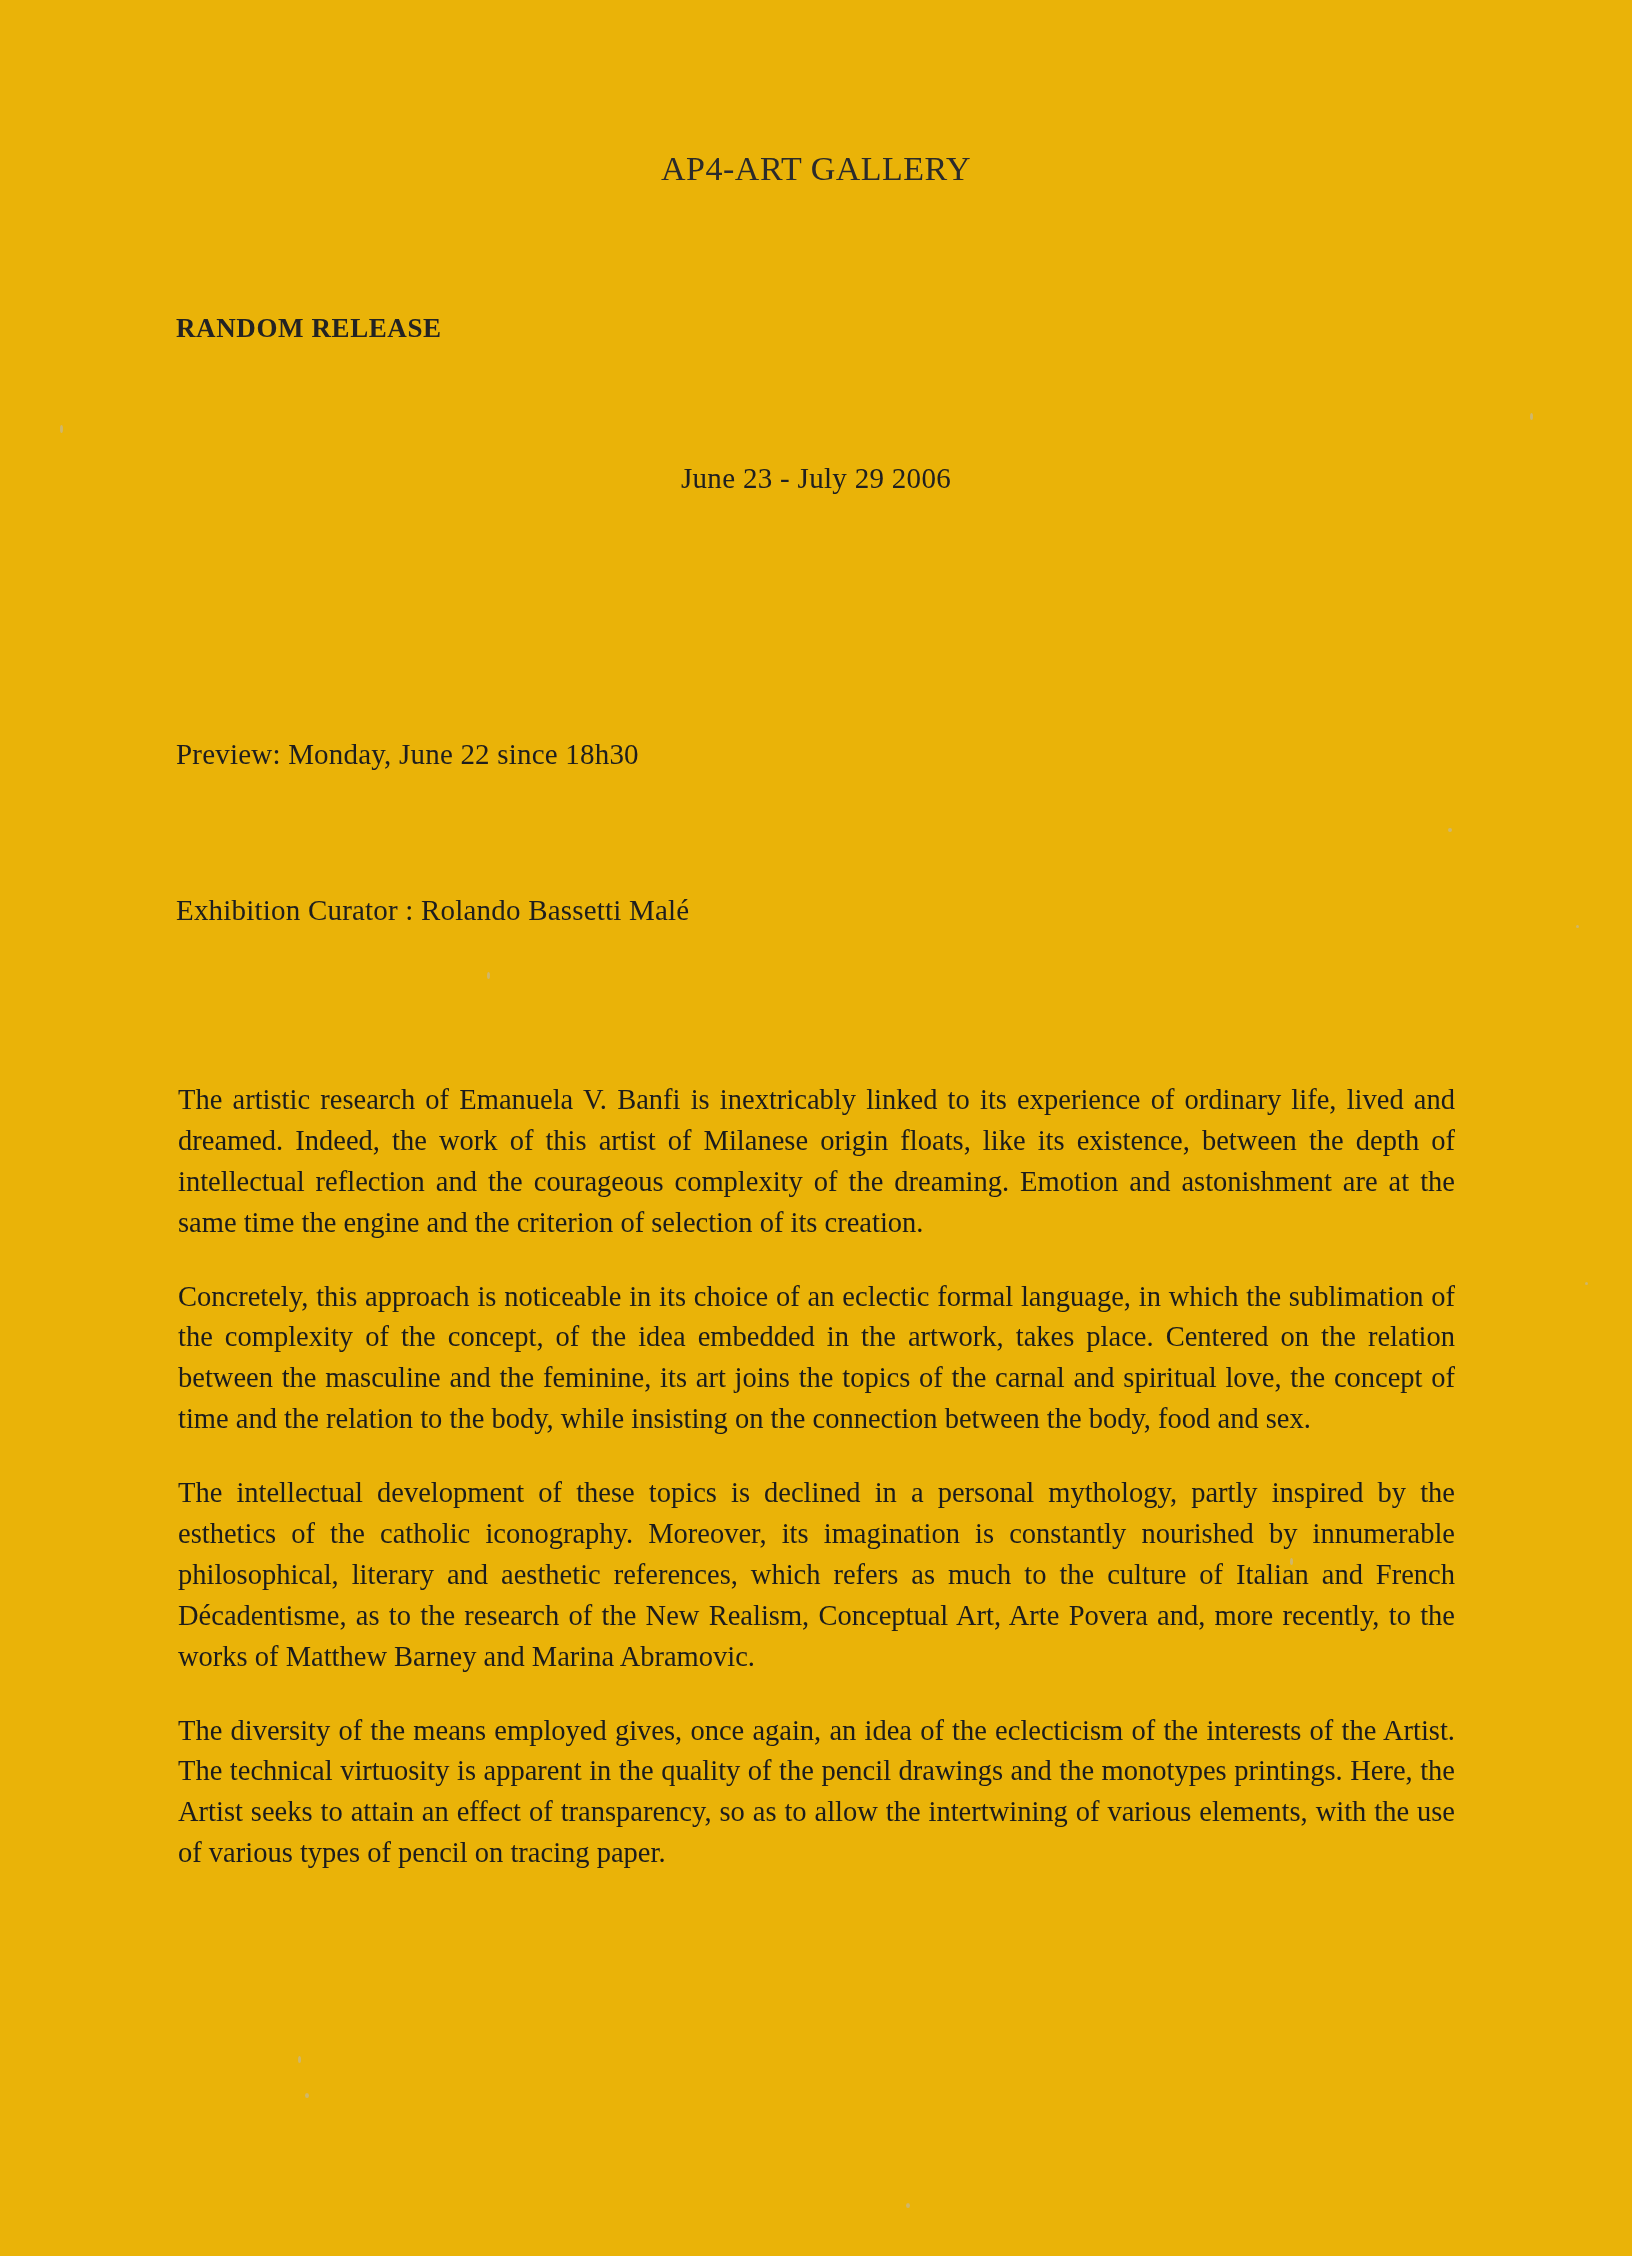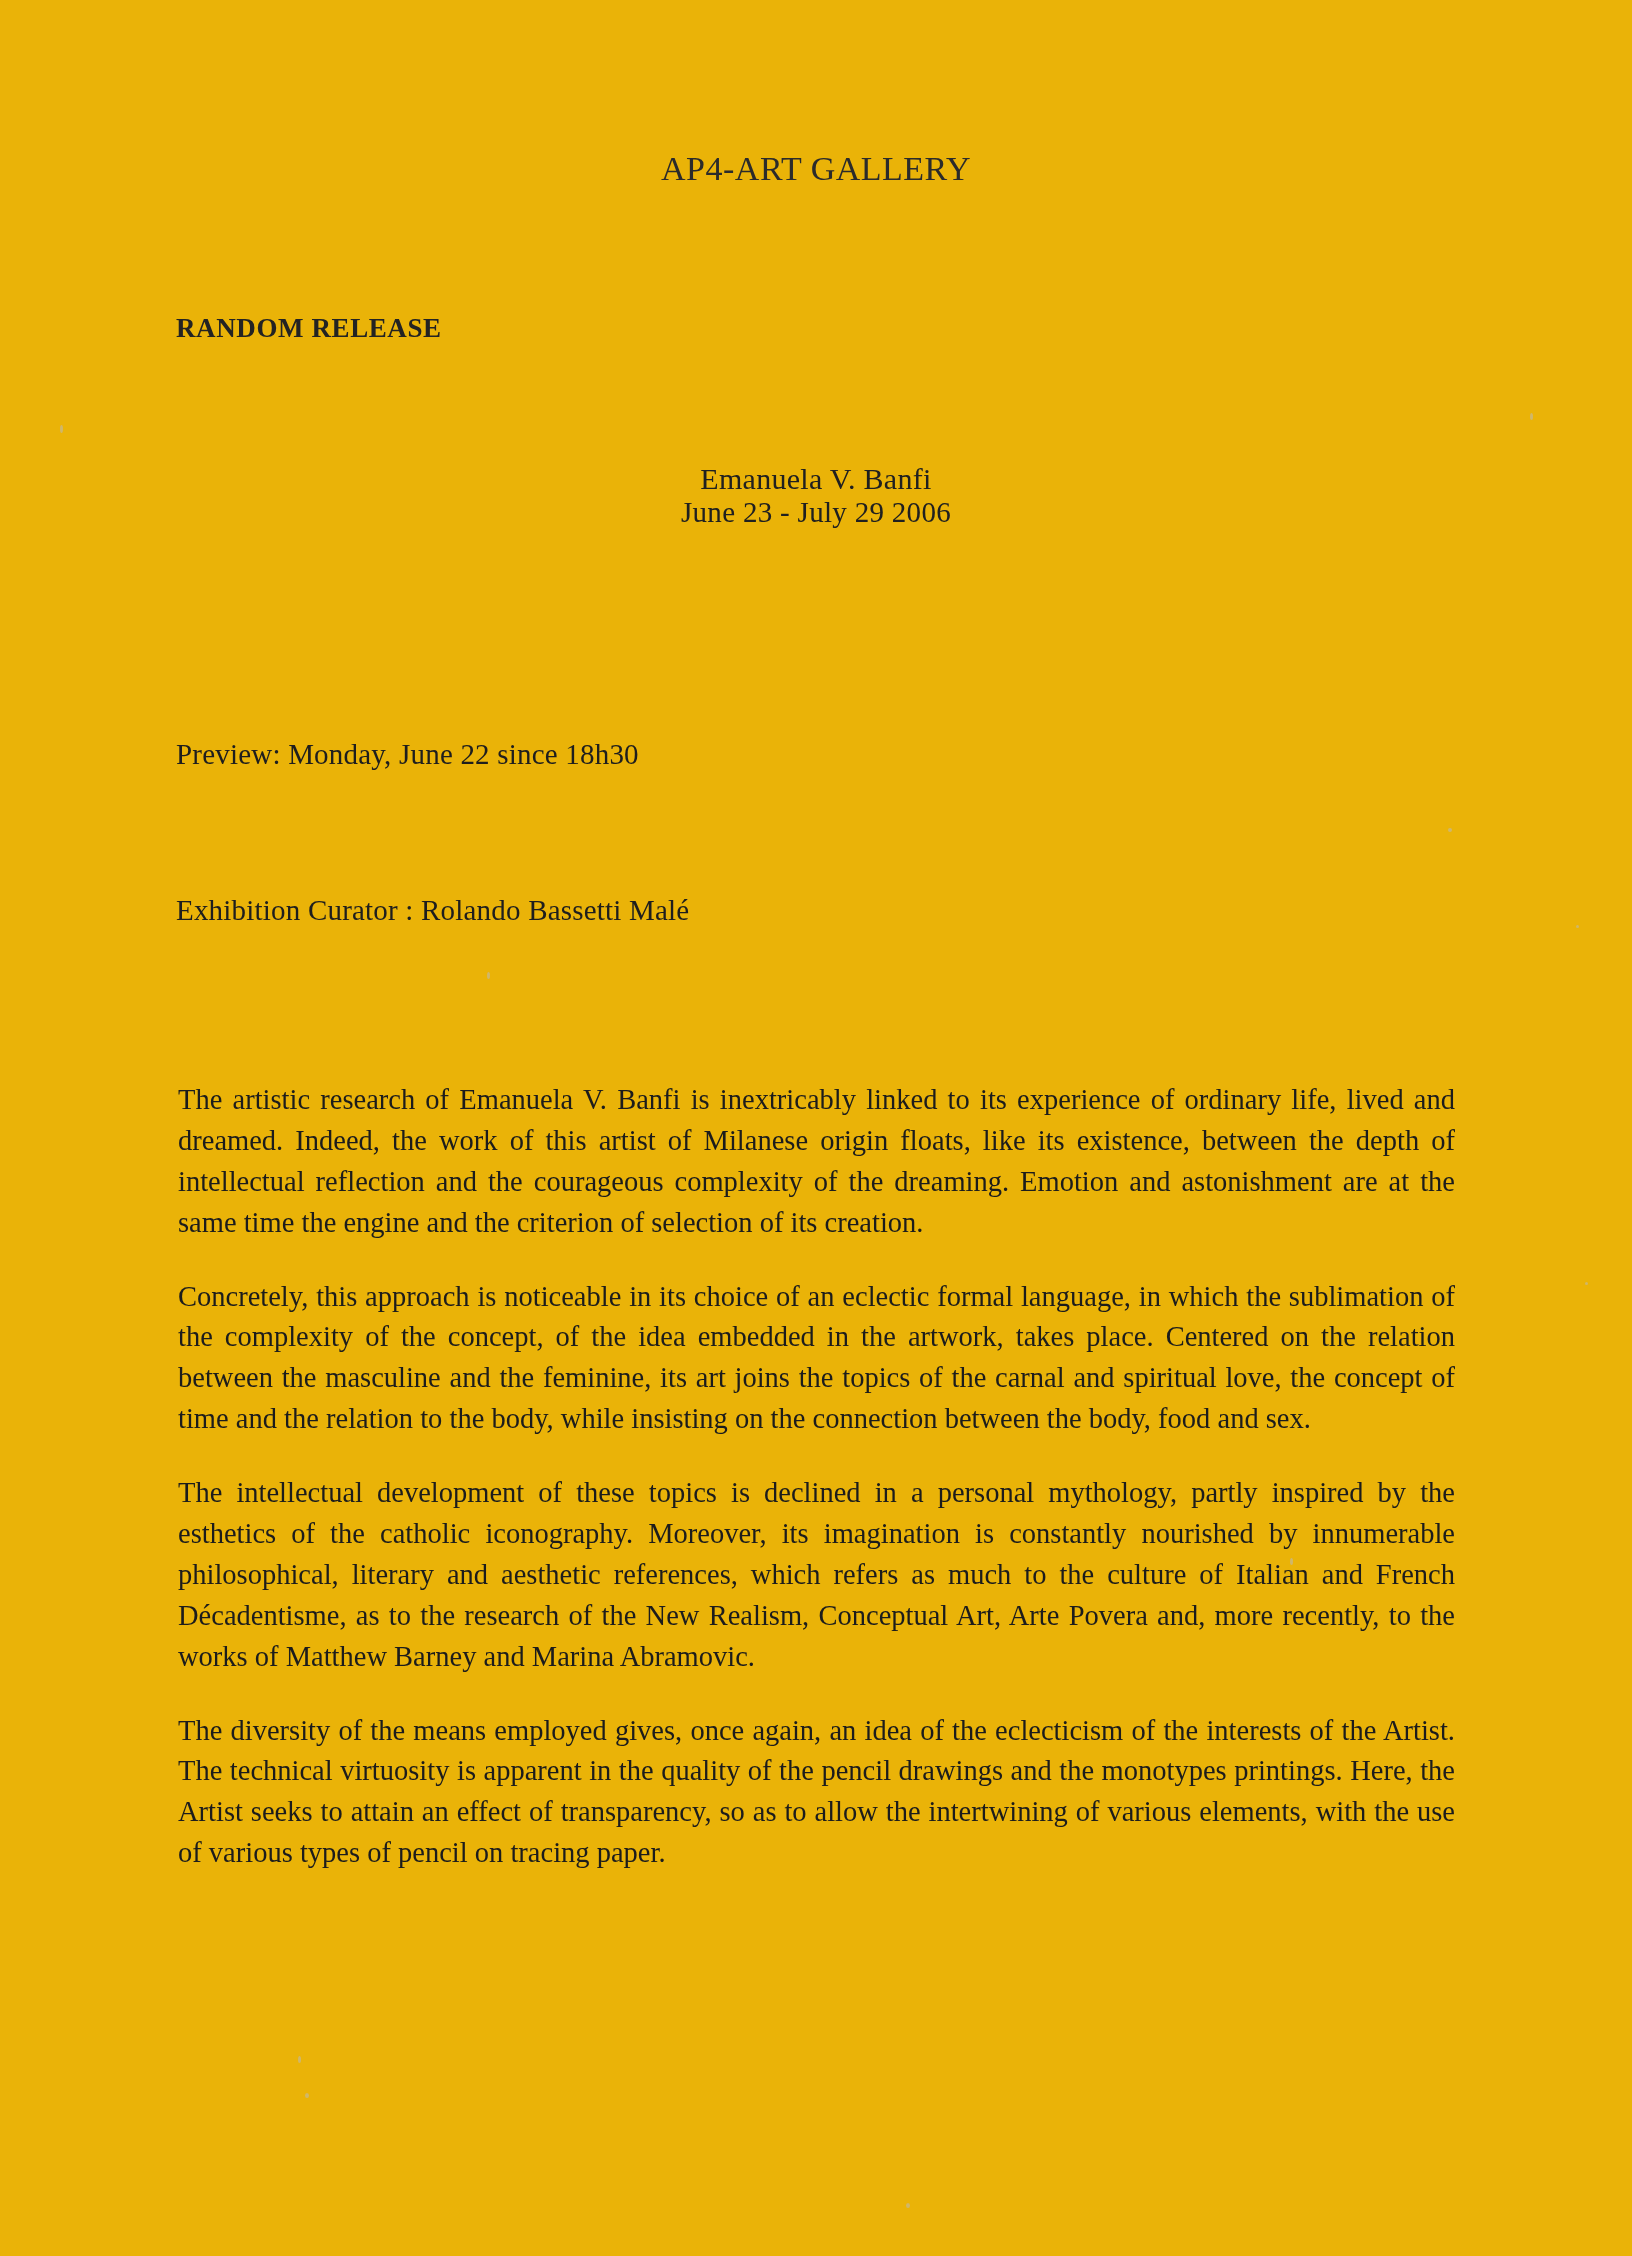--- a/index.html
+++ b/index.html
@@ -121,21 +121,20 @@
 
 <div class="page">
 
   <div class="letterhead">
     <div class="gallery-name">AP4-ART GALLERY</div>
   </div>
 
   <div class="press-release">RANDOM RELEASE</div>
 
   <div class="title-block">
-    <div class="artist-name">Emanuela V. Banfi</div>
     <div class="exhibition-dates">June 23   -   July 29  2006</div>
   </div>
 
   <div class="info-line preview-line">Preview: Monday, June 22 since 18h30</div>
 
   <div class="info-line curator-line">Exhibition Curator : Rolando Bassetti Malé</div>
 
   <div class="body-copy">
     <p class="body-paragraph">The artistic research of Emanuela V. Banfi is inextricably linked to its experience of ordinary life, lived and dreamed. Indeed, the work of this artist of Milanese origin floats, like its existence, between the depth of intellectual reflection and the courageous complexity of the dreaming. Emotion and astonishment are at the same time the engine and the criterion of selection of its creation.</p>
     <p class="body-paragraph">Concretely, this approach is noticeable in its choice of an eclectic formal language, in which the sublimation of the complexity of the concept, of the idea embedded in the artwork, takes place. Centered on the relation between the masculine and the feminine, its art joins the topics of the carnal and spiritual love, the concept of time and the relation to the body, while insisting on the connection between the body, food and sex.</p>

